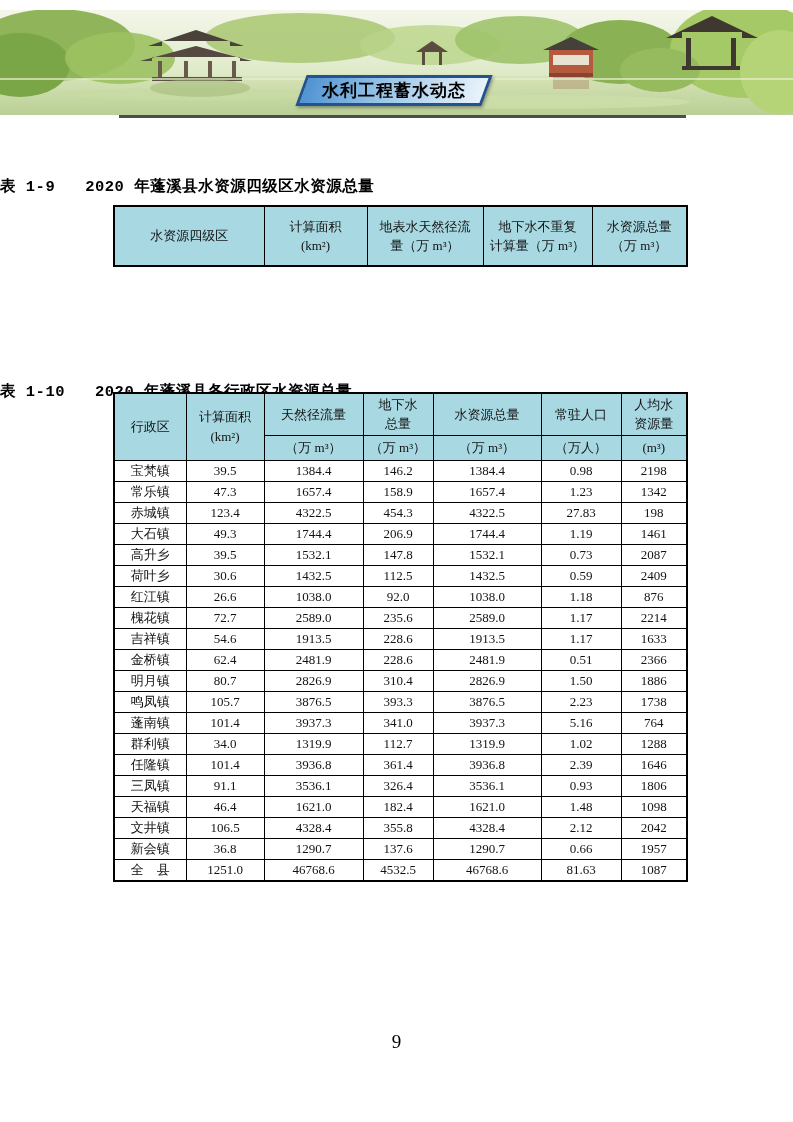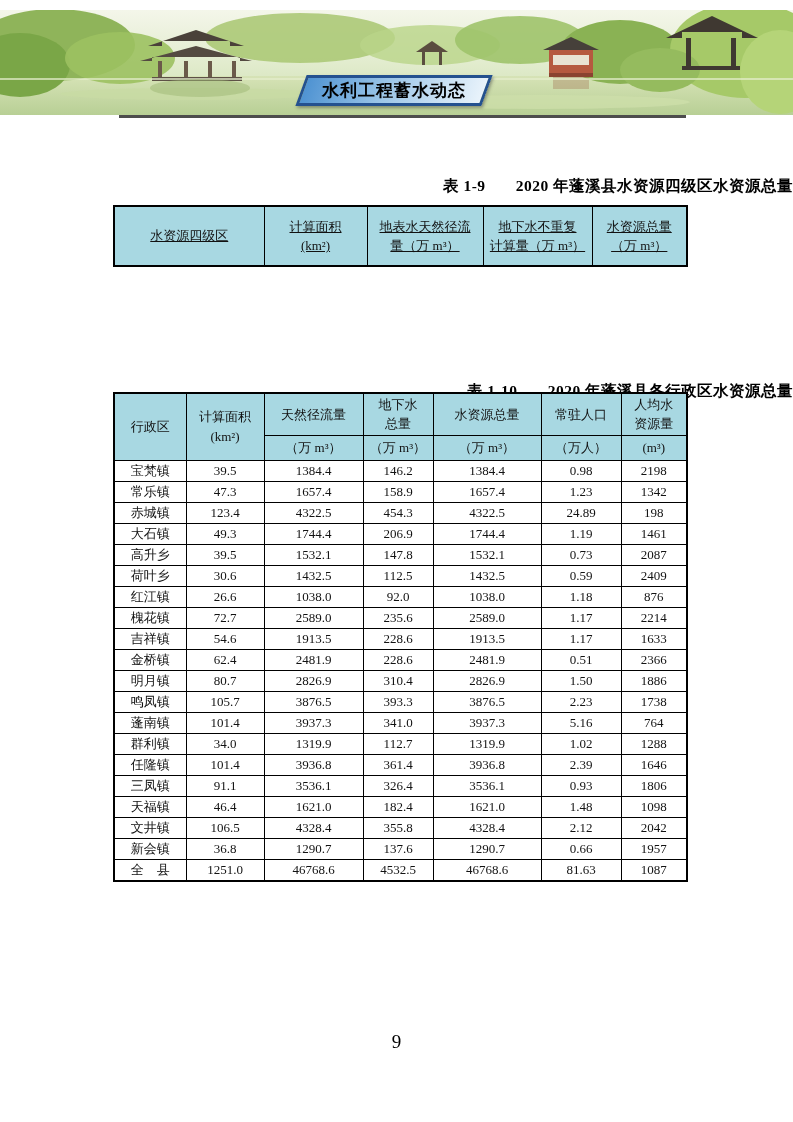--- a/index.html
+++ b/index.html
@@ -18,41 +18,41 @@
     border:3px solid #24518f;box-sizing:border-box;
     display:flex;align-items:center;justify-content:center;
     box-shadow:2px 2px 3px rgba(60,60,60,.45);
   }
   .banner-text{
     transform:skewX(20deg);
     font-family:"Liberation Sans","DejaVu Sans",sans-serif;
     font-weight:bold;font-size:17px;color:#000;white-space:nowrap;letter-spacing:1px;
   }
   
-  .tbl-title{position:absolute;left:0;width:793px;text-align:right;
-    font-weight:bold;font-size:15.5px;color:#000;letter-spacing:.5px;}
+  .tbl-title{position:absolute;left:0;width:793px;text-align:left;
+    font-weight:bold;font-size:15.5px;color:#000;letter-spacing:.5px;font-family:Liberation Mono, monospace;}
   #t1-title{top:176px;}
   #t2-title{top:381px;}
   .tbl-title .t-label{margin-right:30px;}
   
   table.data{
     position:absolute;left:113px;width:573px;
     border-collapse:collapse;table-layout:fixed;
     font-size:13px;background:#fff;border:2px solid #000;
   }
   #table1{top:205px;}
   #table2{top:392px;}
   .data th,.data td{
     border:1px solid #000;text-align:center;vertical-align:middle;
     padding:0 2px;font-weight:normal;color:#121212;
   }
   .data th{
     background:#a8d8e2;white-space:pre-line;line-height:1.5;
   }
-  #table1 thead tr{height:60px;text-decoration:underline;}
+  #table1 thead tr{height:60px;}
   #table1 tbody tr{height:21px;}
   #table2 tr.hr1{height:42px;}
   #table2 tr.hr2{height:25px;}
   #table2 tbody tr{height:20px;}
   #table2 tbody td{line-height:20px;}
   
   .page-number{position:absolute;left:0;top:1031px;width:793px;text-align:center;
     font-size:19px;color:#000;}
 </style>
 </head>
@@ -211,21 +211,21 @@
           <td>1657.4</td>
           <td>1.23</td>
           <td>1342</td>
         </tr>
         <tr>
           <td>赤城镇</td>
           <td>123.4</td>
           <td>4322.5</td>
           <td>454.3</td>
           <td>4322.5</td>
-          <td>24.89</td>
+          <td>27.83</td>
           <td>198</td>
         </tr>
         <tr>
           <td>大石镇</td>
           <td>49.3</td>
           <td>1744.4</td>
           <td>206.9</td>
           <td>1744.4</td>
           <td>1.19</td>
           <td>1461</td>

